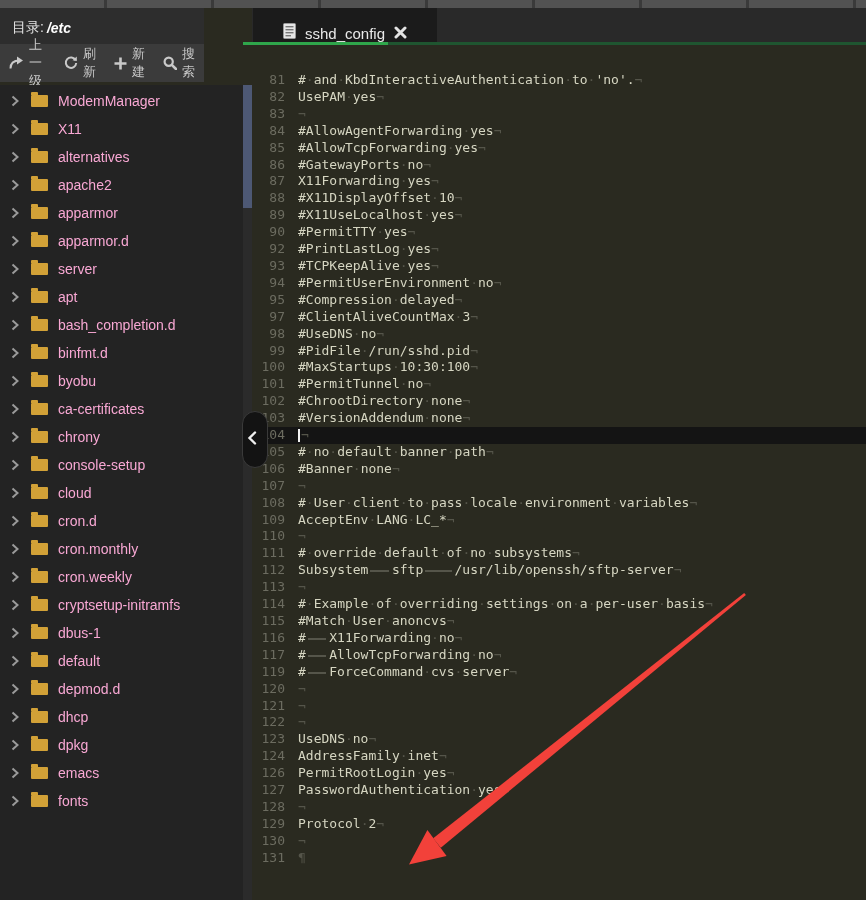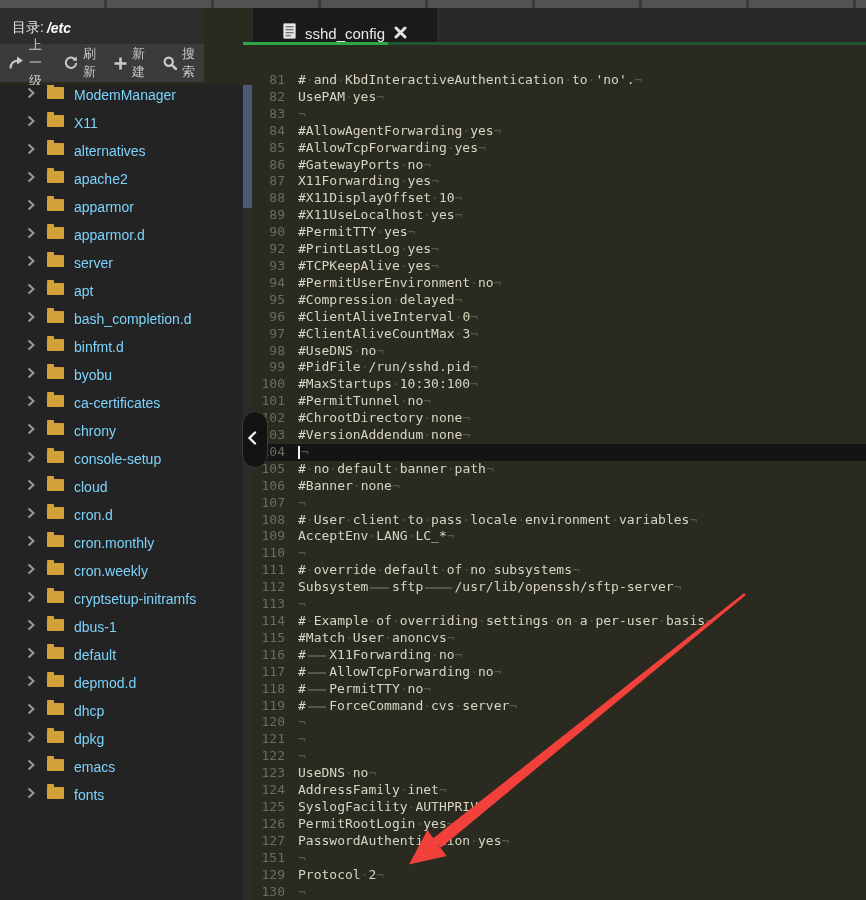--- a/index.html
+++ b/index.html
@@ -20,21 +20,21 @@
 
   
   #side-titlebar{left:0;top:8px;width:204px;height:39px;background:#2d2d2d;
     display:flex;align-items:center;padding-left:12px;color:#e2e2e2;font-size:14px;}
   #side-titlebar .path{color:#fff;font-weight:bold;margin-left:3px;font-style:italic}
   #side-toolbar{left:0;top:44px;width:204px;height:38px;background:#3b3b3b;
     display:flex;align-items:center;color:#c9c9c9;font-size:13px;}
   .tool-btn{display:flex;align-items:center;gap:5px;padding:0 9px;height:100%;cursor:pointer}
   .tool-btn svg{display:block}
   #tree{left:0;top:85px;width:252px;height:815px;background:#232323;overflow:hidden;padding-top:2px}
-  .tree-row{display:flex;align-items:flex-start;height:28px;padding-left:27px;color:#7dd3fc;
+  .tree-row{display:flex;align-items:center;height:28px;padding-left:11px;color:#f9a8d4;
     font-size:14px;cursor:pointer;white-space:nowrap}
   .tree-row .chev{width:14px;flex:none;display:flex;align-items:center}
   .folder{flex:none;width:17px;height:12px;background:var(--folder);border-radius:1px;
     position:relative;margin:0 10px 0 6px}
   .folder::before{content:"";position:absolute;left:0;top:-3px;width:7px;height:3px;
     background:var(--folder);border-radius:1px 1px 0 0}
   #side-scroll{left:243px;top:85px;width:9px;height:815px;background:#2b2b2b}
   #side-scroll .thumb{position:absolute;left:0;top:0;width:9px;height:123px;background:var(--scroll-thumb)}
 
   
@@ -138,24 +138,20 @@
   <div class="code-row">
     <span class="lnum">94</span>
     <span class="ctext"><span>#PermitUserEnvironment</span><span class="ws">·</span><span>no</span><span class="ws">¬</span></span>
   </div>
 
   <div class="code-row">
     <span class="lnum">95</span>
     <span class="ctext"><span>#Compression</span><span class="ws">·</span><span>delayed</span><span class="ws">¬</span></span>
   </div>
 
-  <div class="code-row">
-    <span class="lnum">96</span>
-    <span class="ctext"><span>#ClientAliveInterval</span><span class="ws">·</span><span>0</span><span class="ws">¬</span></span>
-  </div>
 
   <div class="code-row">
     <span class="lnum">97</span>
     <span class="ctext"><span>#ClientAliveCountMax</span><span class="ws">·</span><span>3</span><span class="ws">¬</span></span>
   </div>
 
   <div class="code-row">
     <span class="lnum">98</span>
     <span class="ctext"><span>#UseDNS</span><span class="ws">·</span><span>no</span><span class="ws">¬</span></span>
   </div>
@@ -248,24 +244,20 @@
   <div class="code-row">
     <span class="lnum">116</span>
     <span class="ctext"><span>#</span><span class="tabws" style="width: 3ch;"></span><span>X11Forwarding</span><span class="ws">·</span><span>no</span><span class="ws">¬</span></span>
   </div>
 
   <div class="code-row">
     <span class="lnum">117</span>
     <span class="ctext"><span>#</span><span class="tabws" style="width: 3ch;"></span><span>AllowTcpForwarding</span><span class="ws">·</span><span>no</span><span class="ws">¬</span></span>
   </div>
 
-  <div class="code-row">
-    <span class="lnum">118</span>
-    <span class="ctext"><span>#</span><span class="tabws" style="width: 3ch;"></span><span>PermitTTY</span><span class="ws">·</span><span>no</span><span class="ws">¬</span></span>
-  </div>
 
   <div class="code-row">
     <span class="lnum">119</span>
     <span class="ctext"><span>#</span><span class="tabws" style="width: 3ch;"></span><span>ForceCommand</span><span class="ws">·</span><span>cvs</span><span class="ws">·</span><span>server</span><span class="ws">¬</span></span>
   </div>
 
   <div class="code-row">
     <span class="lnum">120</span>
     <span class="ctext"><span class="ws">¬</span></span>
   </div>
@@ -283,37 +275,33 @@
   <div class="code-row">
     <span class="lnum">123</span>
     <span class="ctext"><span>UseDNS</span><span class="ws">·</span><span>no</span><span class="ws">¬</span></span>
   </div>
 
   <div class="code-row">
     <span class="lnum">124</span>
     <span class="ctext"><span>AddressFamily</span><span class="ws">·</span><span>inet</span><span class="ws">¬</span></span>
   </div>
 
-  <div class="code-row">
-    <span class="lnum">125</span>
-    <span class="ctext"><span>SyslogFacility</span><span class="ws">·</span><span>AUTHPRIV</span><span class="ws">¬</span></span>
-  </div>
 
   <div class="code-row">
     <span class="lnum">126</span>
     <span class="ctext"><span>PermitRootLogin</span><span class="ws">·</span><span>yes</span><span class="ws">¬</span></span>
   </div>
 
   <div class="code-row">
     <span class="lnum">127</span>
     <span class="ctext"><span>PasswordAuthentication</span><span class="ws">·</span><span>yes</span><span class="ws">¬</span></span>
   </div>
 
   <div class="code-row">
-    <span class="lnum">151</span>
+    <span class="lnum">128</span>
     <span class="ctext"><span class="ws">¬</span></span>
   </div>
 
   <div class="code-row">
     <span class="lnum">129</span>
     <span class="ctext"><span>Protocol</span><span class="ws">·</span><span>2</span><span class="ws">¬</span></span>
   </div>
 
   <div class="code-row">
     <span class="lnum">130</span>

